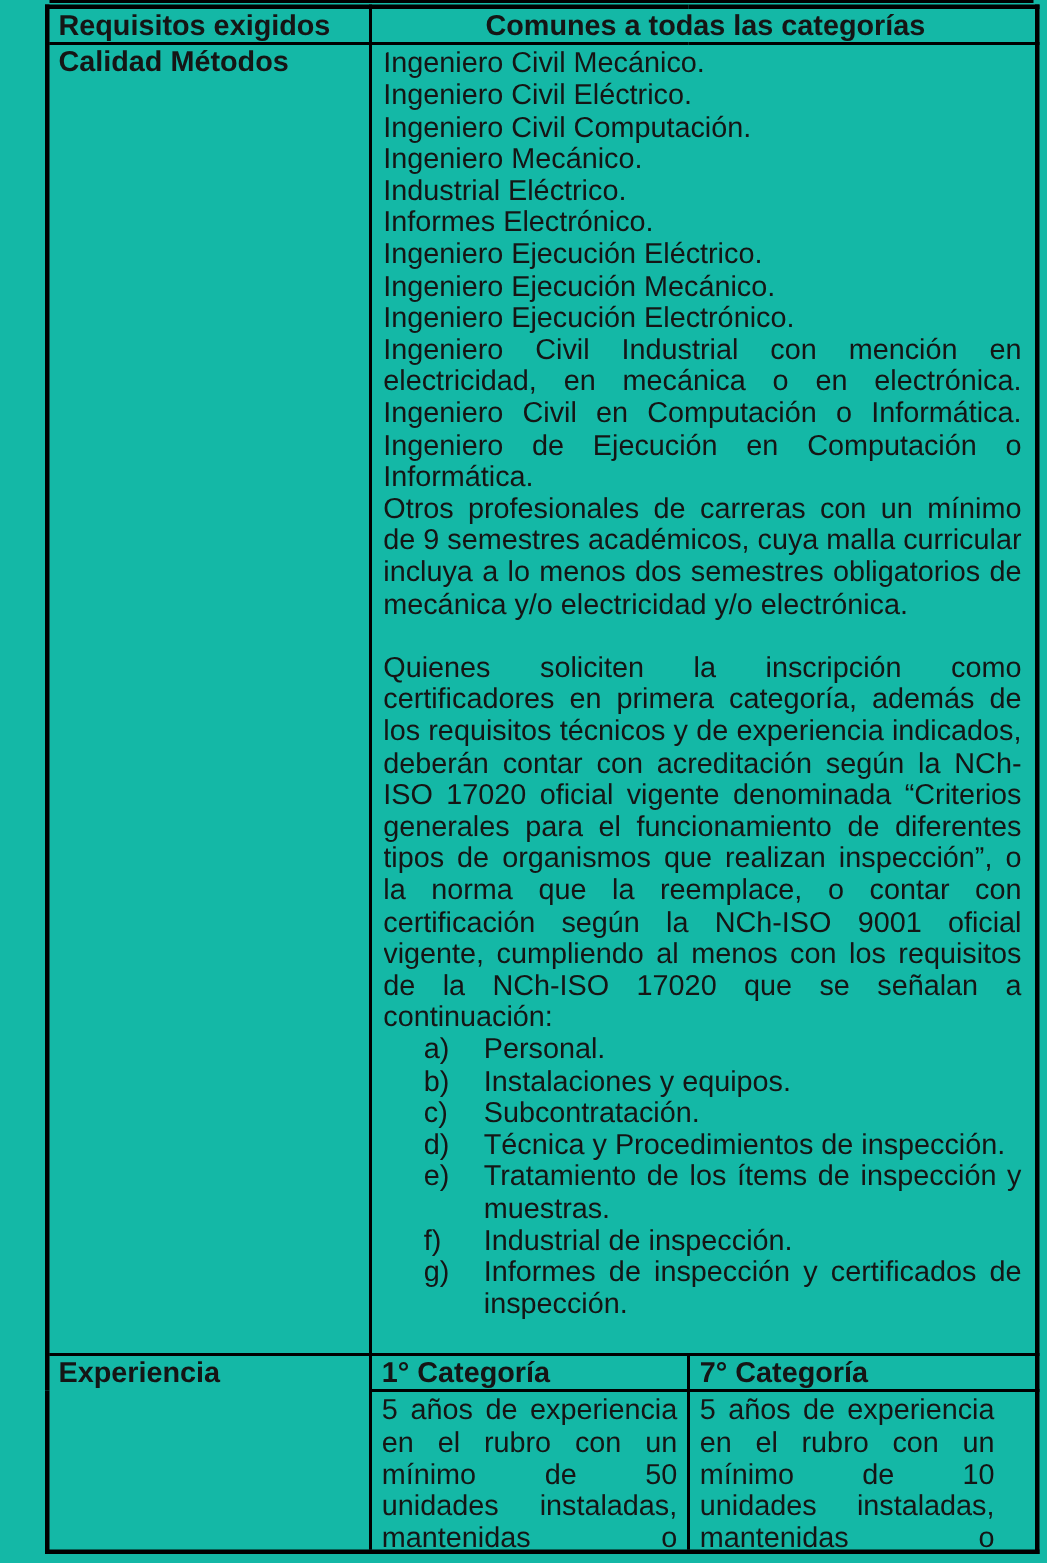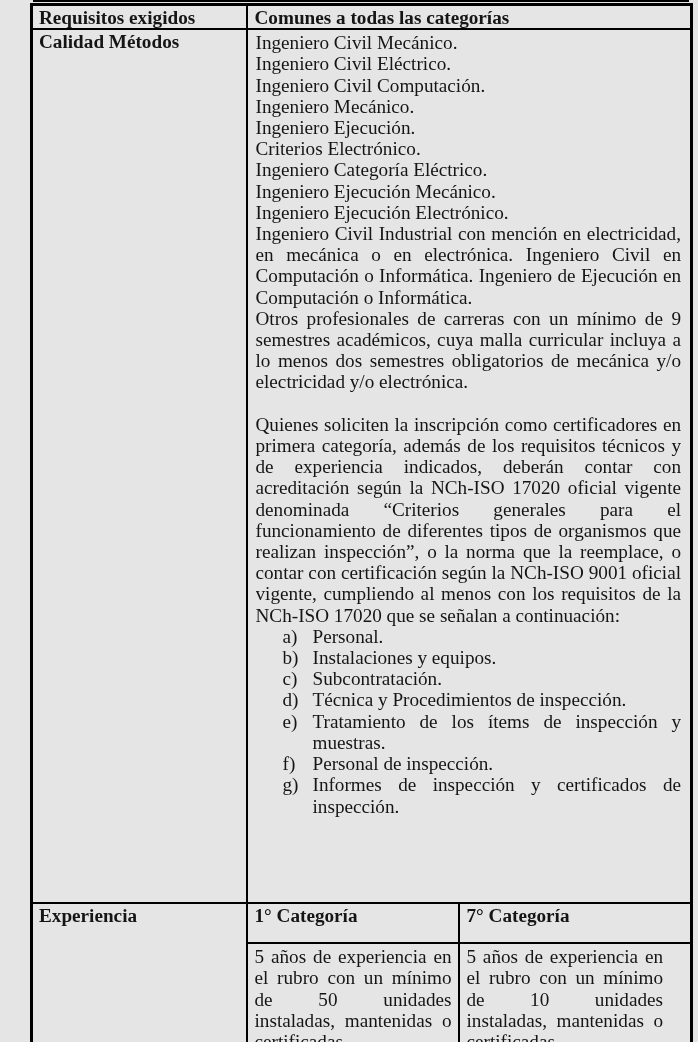--- a/index.html
+++ b/index.html
@@ -4,23 +4,23 @@
 <style>
   html, body {
     margin: 0;
     padding: 0;
     background: #ffffff;
   }
   #page {
     position: relative;
     width: 698px;
     height: 1042px;
-    background: #e5e5e5;
+    background: #14b8a6;
     overflow: hidden;
-    font-family: Liberation Serif, serif;
+    font-family: Liberation Sans, sans-serif;
     color: #151515;
   }
   
   .top-sliver {
     position: absolute;
     top: 0;
     left: 33px;
     width: 656px;
     height: 2px;
     background: #000;
@@ -37,47 +37,47 @@
   table.req-table th,
   table.req-table td {
     border: 2px solid #000;
     vertical-align: top;
     font-size: 19.2px;
     line-height: 21.2px;
     overflow: hidden;
   }
   tr.r-head { height: 24px; }
   tr.r-calidad { height: 874px; }
-  tr.r-cathead { height: 40px; }
+  tr.r-cathead { height: 24px; }
   tr.r-catbody { height: 104px; }
 
   th.c-label, td.c-label {
     font-weight: bold;
     text-align: left;
     padding: 1px 4px 0 6px;
     white-space: nowrap;
   }
   th.c-wide {
     font-weight: bold;
-    text-align: left;
+    text-align: center;
     padding: 1px 4px 0 7px;
     white-space: nowrap;
   }
   td.c-main {
     padding: 2px 9px 0 8px;
     text-align: justify;
     border-radius: 23px;
   }
   .clip-main { height: 870px; overflow: hidden; }
   .t-line { text-align: left; }
   p.para { margin: 0; }
   p.para.gap { margin-top: 21.2px; }
   .li { display: flex; margin-left: 27px; }
   .li-label { flex: 0 0 30px; text-align: left; }
-  .li-body { flex: 1 1 auto; text-align: justify; }
+  .li-body { flex: 1 1 auto; text-align: justify; margin-left: 10px; }
 
   td.c-cath {
     font-weight: bold;
     padding: 1px 0 0 7px;
     white-space: nowrap;
     margin-left: 44px;
   }
   td.c-exp { padding: 2px 6px 0 7px; text-align: justify; }
   td.c-exp.c3 { padding-right: 27px; }
   .clip-exp { height: 103px; overflow: hidden; }
@@ -101,23 +101,23 @@
       </tr>
 
       <tr class="r-calidad">
         <td class="c-label">Calidad Métodos</td>
         <td class="c-main" colspan="2">
           <div class="clip-main">
             <div class="t-line">Ingeniero Civil Mecánico.</div>
             <div class="t-line">Ingeniero Civil Eléctrico.</div>
             <div class="t-line">Ingeniero Civil Computación.</div>
             <div class="t-line">Ingeniero Mecánico.</div>
-            <div class="t-line">Ingeniero Ejecución.</div>
-            <div class="t-line">Criterios Electrónico.</div>
-            <div class="t-line">Ingeniero Categoría Eléctrico.</div>
+            <div class="t-line">Industrial Eléctrico.</div>
+            <div class="t-line">Informes Electrónico.</div>
+            <div class="t-line">Ingeniero Ejecución Eléctrico.</div>
             <div class="t-line">Ingeniero Ejecución Mecánico.</div>
             <div class="t-line">Ingeniero Ejecución Electrónico.</div>
 
             <p class="para">Ingeniero Civil Industrial con mención en electricidad, en mecánica o en electrónica. Ingeniero Civil en Computación o Informática. Ingeniero de Ejecución en Computación o Informática.</p>
             <p class="para">Otros profesionales de carreras con un mínimo de 9 semestres académicos, cuya malla curricular incluya a lo menos dos semestres obligatorios de mecánica y/o electricidad y/o electrónica.</p>
             <p class="para gap">Quienes soliciten la inscripción como certificadores en primera categoría, además de los requisitos técnicos y de experiencia indicados, deberán contar con acreditación según la NCh-ISO 17020 oficial vigente denominada “Criterios generales para el funcionamiento de diferentes tipos de organismos que realizan inspección”, o la norma que la reemplace, o contar con certificación según la NCh-ISO 9001 oficial vigente, cumpliendo al menos con los requisitos de la NCh-ISO 17020 que se señalan a continuación:</p>
 
             <div class="li">
               <span class="li-label">a)</span>
               <div class="li-body">Personal.</div>
@@ -133,21 +133,21 @@
             <div class="li">
               <span class="li-label">d)</span>
               <div class="li-body">Técnica y Procedimientos de inspección.</div>
             </div>
             <div class="li">
               <span class="li-label">e)</span>
               <div class="li-body">Tratamiento de los ítems de inspección y muestras.</div>
             </div>
             <div class="li">
               <span class="li-label">f)</span>
-              <div class="li-body">Personal de inspección.</div>
+              <div class="li-body">Industrial de inspección.</div>
             </div>
             <div class="li">
               <span class="li-label">g)</span>
               <div class="li-body">Informes de inspección y certificados de inspección.</div>
             </div>
           </div>
         </td>
       </tr>
 
       <tr class="r-cathead">

